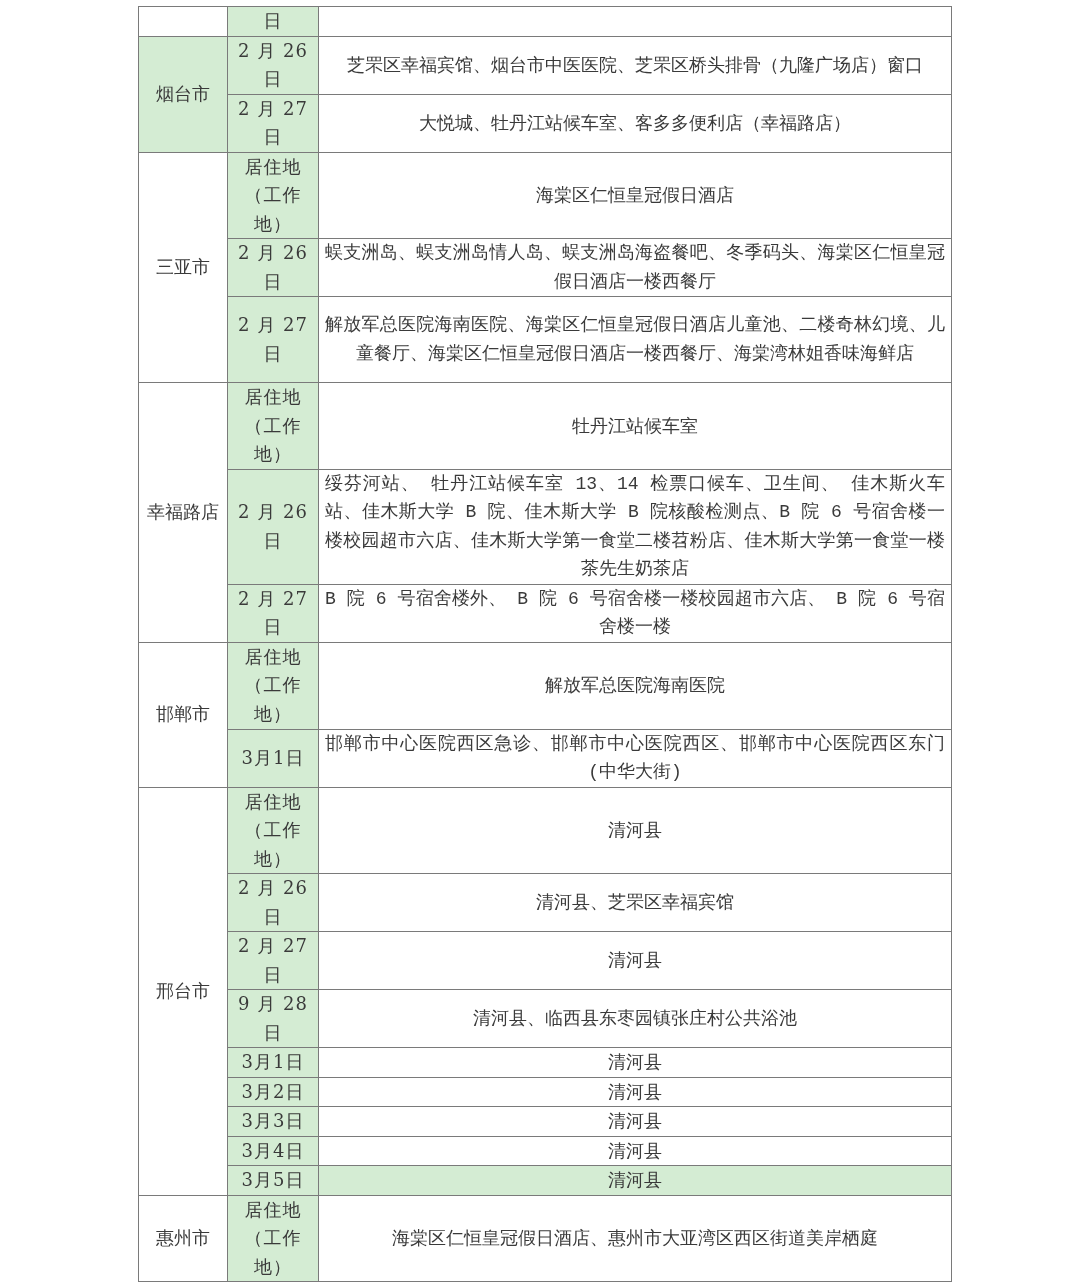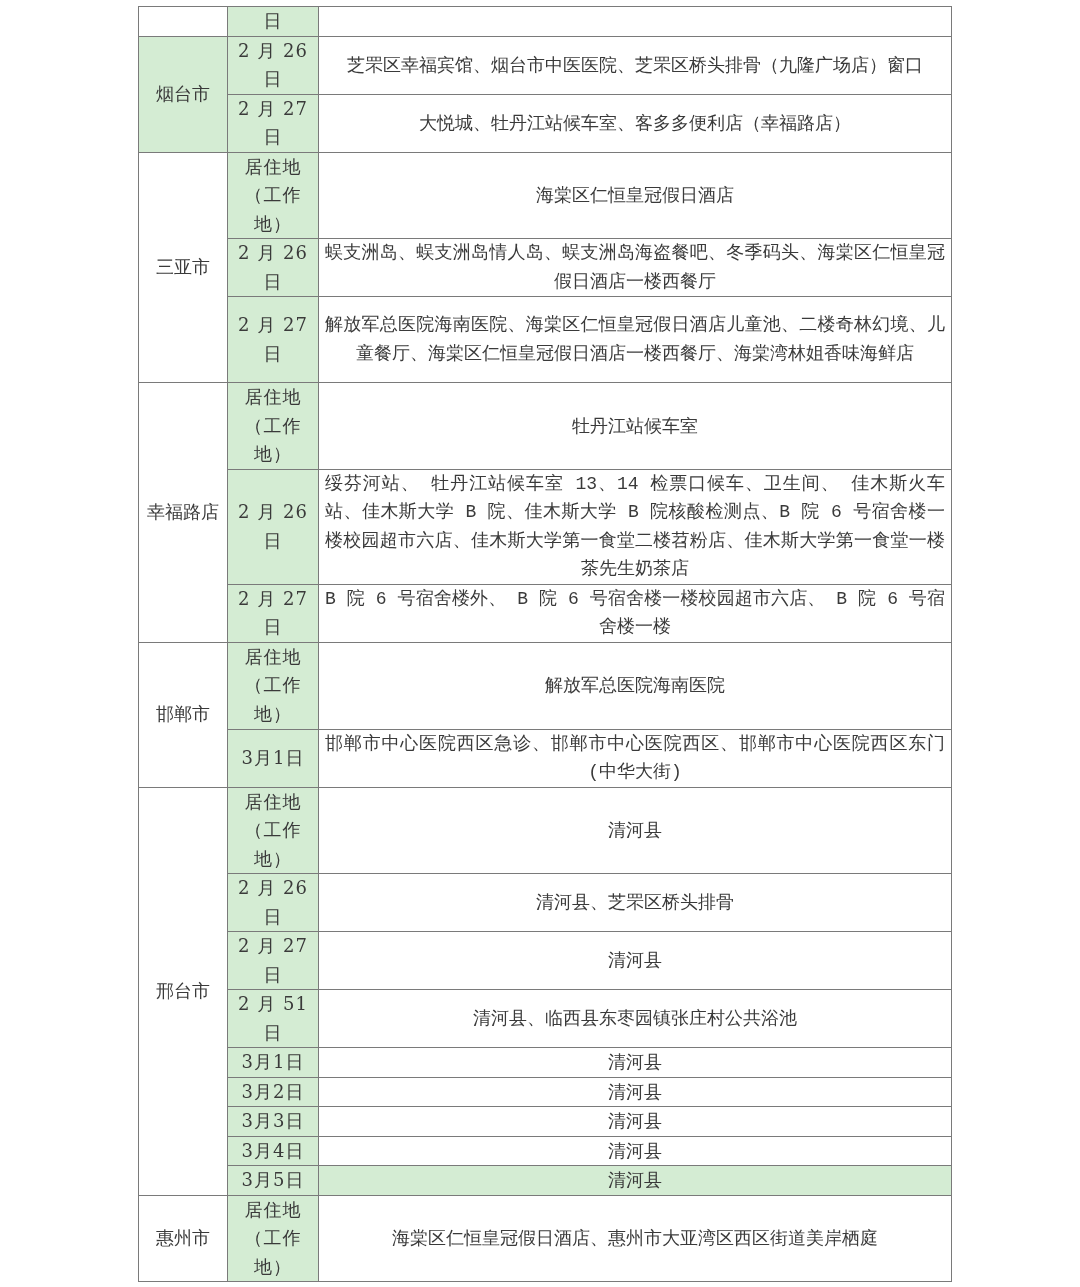--- a/index.html
+++ b/index.html
@@ -82,28 +82,28 @@
       <td class="loc left">邯郸市中心医院西区急诊、邯郸市中心医院西区、邯郸市中心医院西区东门(中华大街)</td>
     </tr>
 
     <tr style="height:85px">
       <td class="city" rowspan="9">邢台市</td>
       <td class="date">居住地（工作地）</td>
       <td class="loc">清河县</td>
     </tr>
     <tr style="height:57px">
       <td class="date">2 月 26 日</td>
-      <td class="loc">清河县、芝罘区桥头排骨</td>
+      <td class="loc">清河县、芝罘区幸福宾馆</td>
     </tr>
     <tr style="height:58px">
       <td class="date">2 月 27 日</td>
       <td class="loc">清河县</td>
     </tr>
     <tr style="height:58px">
-      <td class="date">2 月 51 日</td>
+      <td class="date">9 月 28 日</td>
       <td class="loc">清河县、临西县东枣园镇张庄村公共浴池</td>
     </tr>
     <tr style="height:29px">
       <td class="date">3月1日</td>
       <td class="loc">清河县</td>
     </tr>
     <tr style="height:29px">
       <td class="date">3月2日</td>
       <td class="loc">清河县</td>
     </tr>

